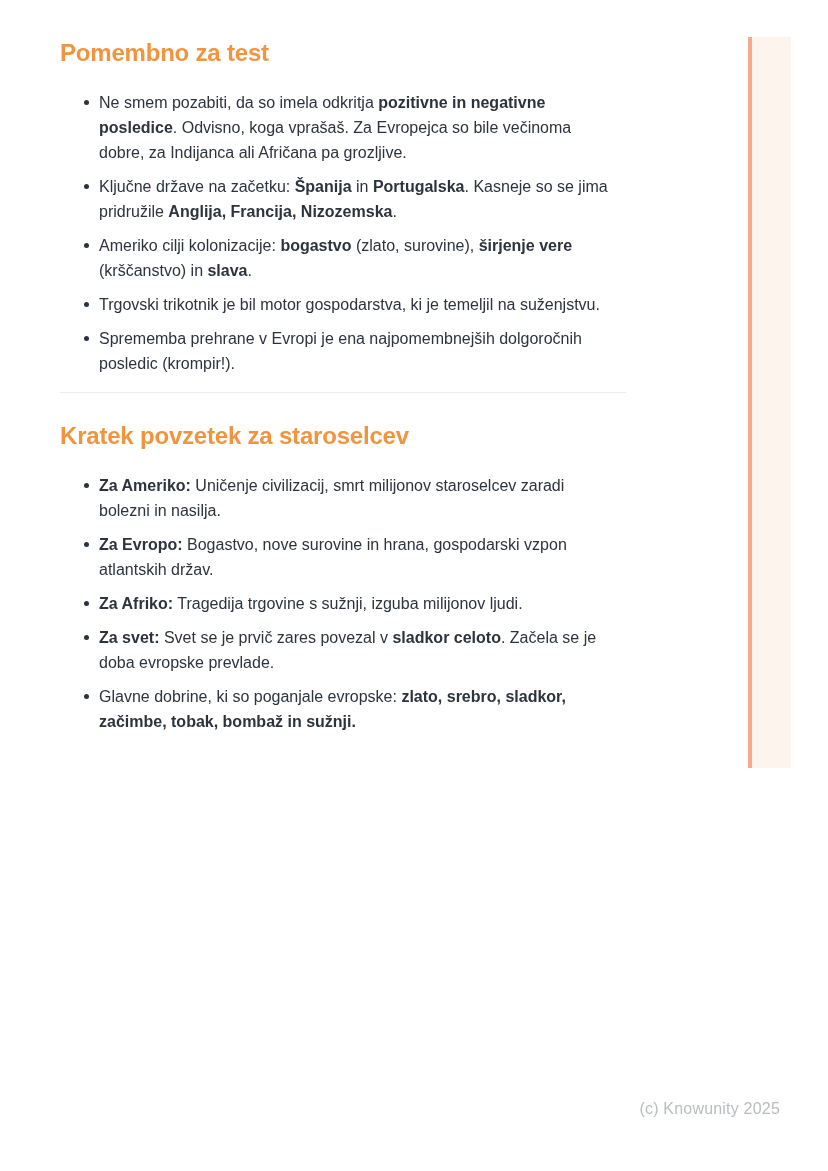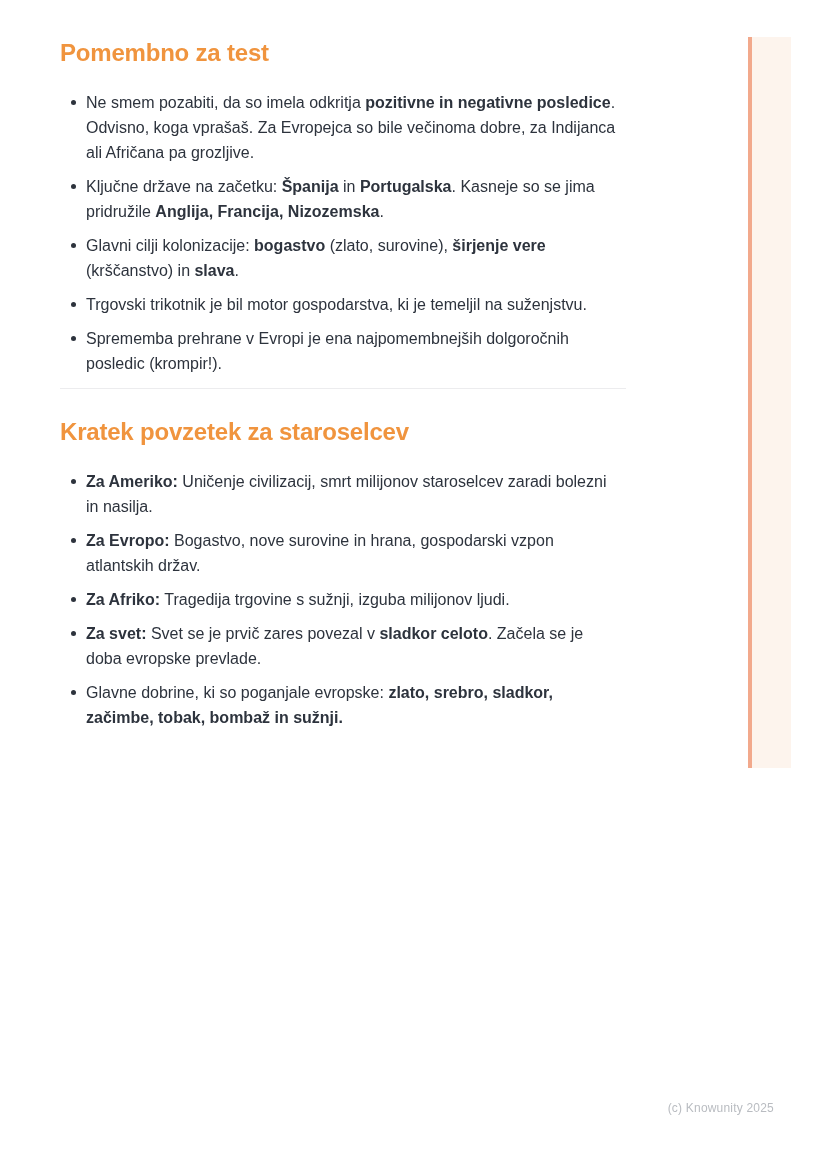--- a/index.html
+++ b/index.html
@@ -21,56 +21,56 @@
   }
   .side-accent{position:absolute;left:748px;top:37px;width:43px;height:731px;}
   .side-accent-line{position:absolute;left:0;top:0;width:4px;height:100%;background:var(--sidebar-line);}
   .side-accent-fill{position:absolute;left:4px;top:0;width:39px;height:100%;background:var(--sidebar-fill);}
   .content{position:absolute;left:60px;top:38px;width:566px;}
   .section-title{
     margin:0 0 22px;
     font-size:24px;line-height:30px;font-weight:700;
     color:var(--accent);letter-spacing:-0.2px;
   }
-  .bullet-list{list-style:none;margin:3px;padding:0 0 0 23px;}
+  .bullet-list{list-style:none;margin:16px;padding:0 0 0 23px;}
   .bullet-list li{
     position:relative;margin:0 0 9px;
     font-size:16px;line-height:25px;color:var(--body-text);
   }
   .bullet-list li:last-child{margin-bottom:0;}
   .bullet-list li::before{
     content:"";position:absolute;left:-15px;top:10px;
     width:5px;height:5px;border-radius:50%;background:var(--body-text);
   }
   .bullet-list strong{font-weight:700;}
   .divider{border:none;border-top:1px solid var(--divider);margin:12px 0 28px;}
   .footer{
-    position:absolute;top:1102px;right:54px;
-    font-size:12px;line-height:13px;letter-spacing:0.2px;
+    position:absolute;top:1102px;right:48px;
+    font-size:16px;line-height:13px;letter-spacing:0.2px;
     color:var(--footer-text);
   }
 </style>
 </head>
 <body>
 
 <div>
 
   <div class="side-accent">
     <div class="side-accent-line"></div>
     <div class="side-accent-fill"></div>
   </div>
 
   <main class="content">
 
     <section>
       <h2 class="section-title">Pomembno za test</h2>
       <ul class="bullet-list">
           <li><span>Ne smem pozabiti, da so imela odkritja </span><strong>pozitivne in negativne posledice</strong><span>. Odvisno, koga vprašaš. Za Evropejca so bile večinoma dobre, za Indijanca ali Afričana pa grozljive.</span></li>
           <li><span>Ključne države na začetku: </span><strong>Španija</strong><span> in </span><strong>Portugalska</strong><span>. Kasneje so se jima pridružile </span><strong>Anglija, Francija, Nizozemska</strong><span>.</span></li>
-          <li><span>Glavni cilji kolonizacije: </span><strong>bogastvo</strong><span> (zlato, surovine), </span><strong>širjenje vere</strong><span> (krščanstvo) in </span><strong>slava</strong><span>.</span></li>
+          <li><span>Ameriko cilji kolonizacije: </span><strong>bogastvo</strong><span> (zlato, surovine), </span><strong>širjenje vere</strong><span> (krščanstvo) in </span><strong>slava</strong><span>.</span></li>
           <li><span>Trgovski trikotnik je bil motor gospodarstva, ki je temeljil na suženjstvu.</span></li>
           <li><span>Sprememba prehrane v Evropi je ena najpomembnejših dolgoročnih posledic (krompir!).</span></li>
         </ul>
     </section>
 
     <hr class="divider">
 
     <section>
       <h2 class="section-title">Kratek povzetek za staroselcev</h2>
       <ul class="bullet-list">

